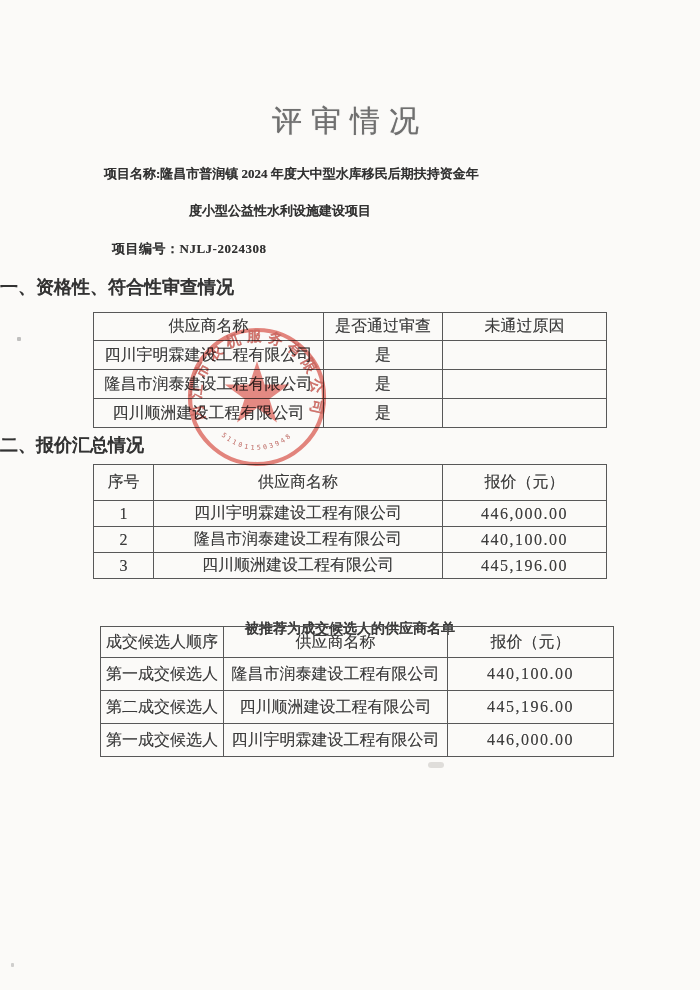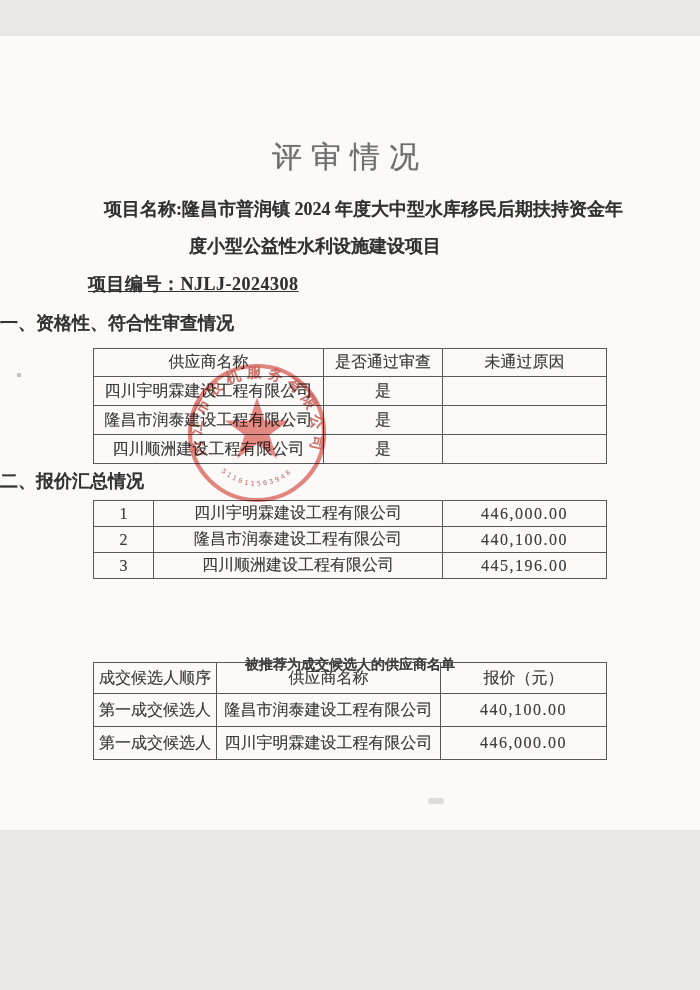--- a/index.html
+++ b/index.html
@@ -2,39 +2,38 @@
 <html><head>
 <meta charset="utf-8">
 <style>
   html,body{margin:0;padding:0;}
   body{
     width:700px;height:990px;
     background:#e9e8e6;
     font-family:"Liberation Serif","DejaVu Serif",serif;
   }
   .doc{
-    position:relative;width:700px;height:794px;overflow:hidden;
+    position:relative;width:700px;height:990px;overflow:hidden;
     background:#fbfaf8;
     color:#3b3b3b;
     text-shadow:0 0 .6px rgba(70,70,70,.5);
-    margin-top:36px;
   }
   .abs{position:absolute;}
   
   .title{
     top:102px;left:0;right:0;text-align:center;
     font-size:30px;line-height:38px;font-weight:400;
     color:#6f6f6f;letter-spacing:9px;margin:0;
     text-shadow:0 0 .8px rgba(110,110,110,.6);
   }
   
-  .pline{font-size:18px;font-weight:bold;color:#313131;line-height:25px;margin:0;white-space:nowrap;}
+  .pline{font-size:13px;font-weight:bold;color:#313131;line-height:25px;margin:0;white-space:nowrap;}
   .l1{top:161px;left:104px;}
   .l2{top:198px;left:189px;}
-  .l3{top:236px;left:88px;letter-spacing:.5px;text-decoration:underline;}
+  .l3{top:236px;left:112px;letter-spacing:.5px;}
   
   .sech{left:0;right:0;text-align:left;font-weight:bold;color:#333;margin:0;}
   .sec1{top:275px;font-size:18px;}
   .sec2{top:433px;font-size:18px;}
   .sec3{top:584px;font-size:19px;}
   .subtl{top:620px;left:0;right:0;text-align:center;font-size:14px;font-weight:bold;color:#3a3a3a;margin:0;}
   
   table{
     border-collapse:collapse;table-layout:fixed;
     width:513px;font-size:16px;color:#3c3c3c;
@@ -45,21 +44,21 @@
     font-weight:normal;text-align:center;vertical-align:middle;
     padding:0 2px;overflow:hidden;white-space:nowrap;
   }
   table{border:1.5px solid #4a4a4a;}
   .t1{top:312px;left:93px;}
   .t1 th{height:27px;}
   .t1 td{height:28px;}
   .t2{top:464px;left:93px;}
   .t2 th{height:35px;}
   .t2 td{height:25px;}
-  .t3{top:626px;left:93px;border-radius:15px;}
+  .t3{top:626px;left:100px;border-radius:15px;}
   .t3 th{height:30px;}
   .t3 td{height:32px;}
   .price{letter-spacing:1.5px;}
   
   .stamp{
     top:322px;left:182px;width:150px;height:150px;
     mix-blend-mode:multiply;opacity:.88;pointer-events:none;
   }
   
   .speck{background:#9a9a9a;opacity:.6;border-radius:1px;}
@@ -112,20 +111,25 @@
 
   <h2 class="abs sech sec2">二、报价汇总情况</h2>
 
   <table class="abs t2">
     <colgroup>
         <col style="width:60px">
         <col style="width:289px">
         <col style="width:164px">
       </colgroup>
     <tbody>
+        <tr>
+      <th>序号</th>
+      <th>供应商名称</th>
+      <th>报价（元）</th>
+    </tr>
     <tr>
       <td>1</td>
       <td>四川宇明霖建设工程有限公司</td>
       <td class="price">446,000.00</td>
     </tr>
     <tr>
       <td>2</td>
       <td>隆昌市润泰建设工程有限公司</td>
       <td class="price">440,100.00</td>
     </tr>
@@ -150,20 +154,25 @@
       <th>成交候选人顺序</th>
       <th>供应商名称</th>
       <th>报价（元）</th>
     </tr>
     <tr>
       <td>第一成交候选人</td>
       <td>隆昌市润泰建设工程有限公司</td>
       <td class="price">440,100.00</td>
     </tr>
     <tr>
+      <td>第二成交候选人</td>
+      <td>四川顺洲建设工程有限公司</td>
+      <td class="price">445,196.00</td>
+    </tr>
+    <tr>
       <td>第一成交候选人</td>
       <td>四川宇明霖建设工程有限公司</td>
       <td class="price">446,000.00</td>
     </tr>
   </tbody>
     </table>
 
   <svg class="abs stamp" viewBox="0 0 150 150" width="150" height="150">
     <defs>
       <path id="arcTop" d="M 29.1,107.1 A 56,56 0 1 1 120.9,107.1" fill="none"></path>

